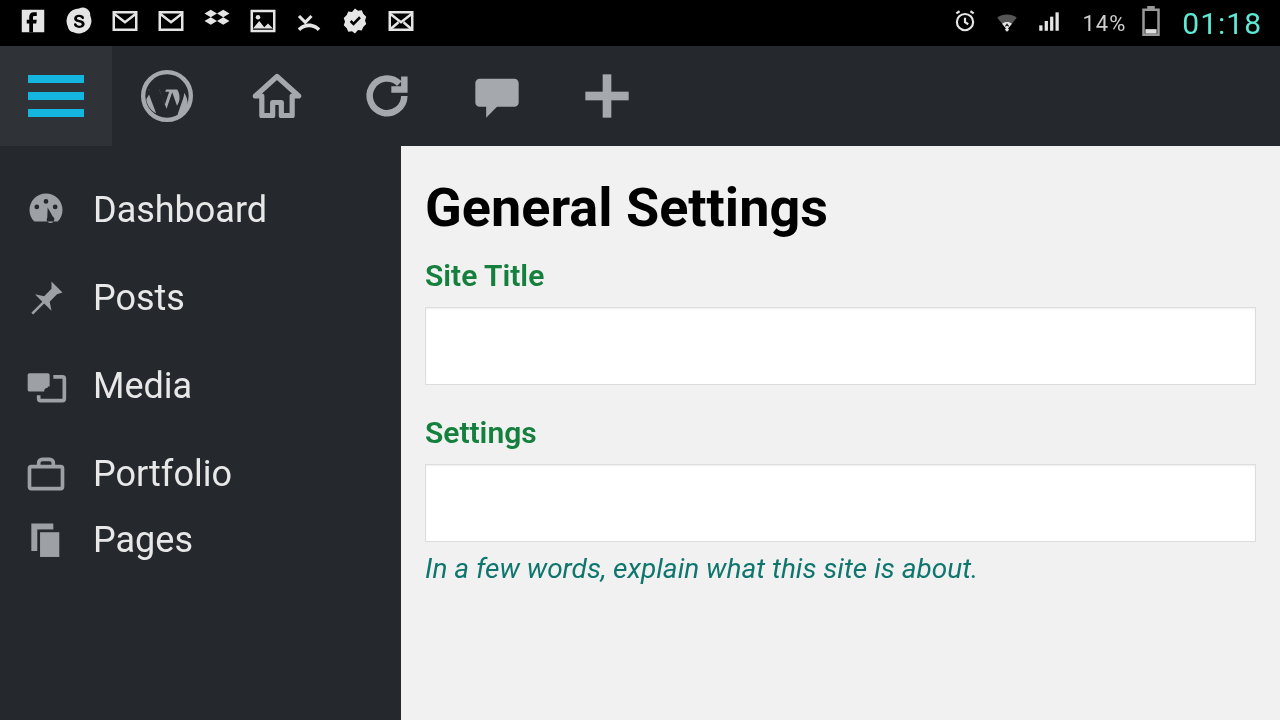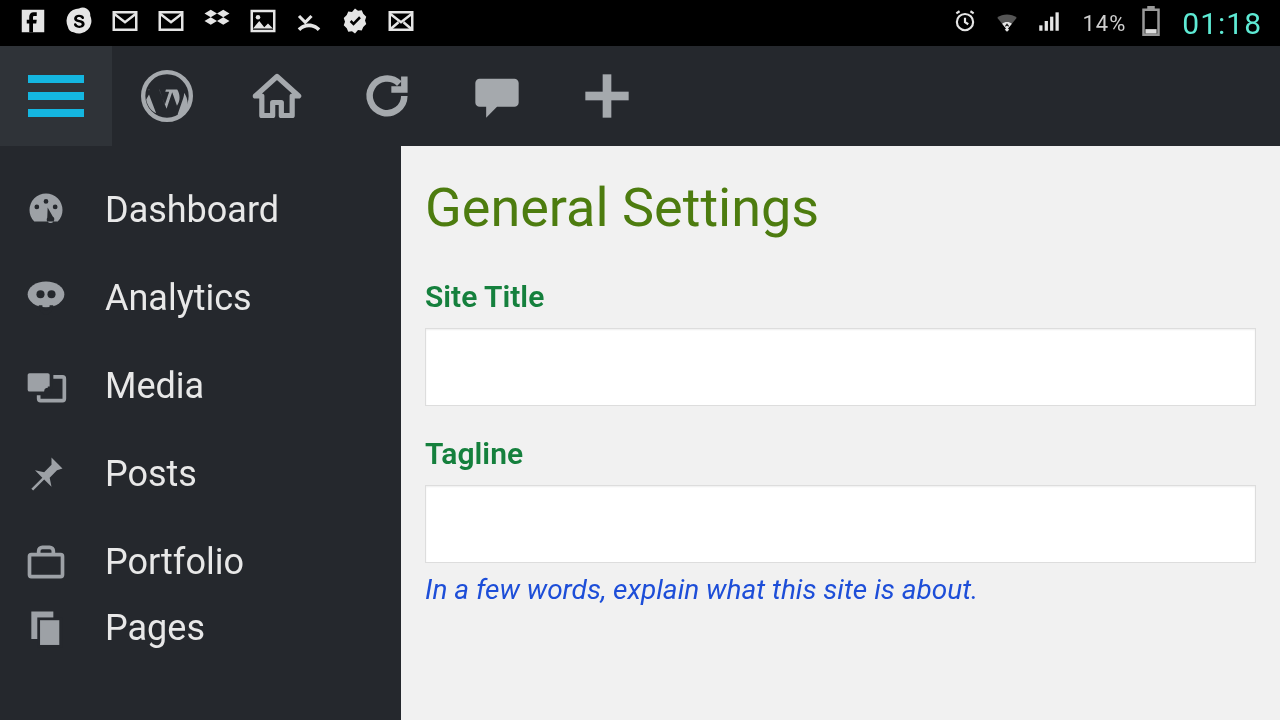--- a/index.html
+++ b/index.html
@@ -49,39 +49,39 @@
     height: calc(720px - 46px - 100px);
   }
   .sidebar {
     width: 401px;
     background: #25282d;
     padding-top: 20px;
   }
   .sidebar-item {
     display:flex;
     align-items:center;
-    gap: 37px;
+    gap: 25px;
     padding: 22px 18px 22px 24px;
     color:#e5e5e5;
     cursor:pointer;
   }
   .sidebar-item svg { width:44px; height:44px; fill:#9da1a6; flex:0 0 auto; }
   .sidebar-item span.label { font-size:36px; font-weight:400; color:#e8e8e8; }
 
   .content {
     flex:1;
     background:#f1f1f1;
     padding: 30px 24px 0 24px;
     overflow:hidden;
   }
   .content h1 {
     font-size: 54px;
-    font-weight: 400;
-    color:#4d7c0f;
-    margin-bottom: 40px;
+    font-weight: 700;
+    color:#000000;
+    margin-bottom: 19px;
   }
   .form-label {
     font-size: 30px;
     font-weight:600;
     color:#15803d;
     margin-bottom: 14px;
     display:block;
   }
   .form-input {
     width: 100%;
@@ -89,21 +89,21 @@
     background:#fff;
     border:1px solid #ddd;
     box-shadow: inset 0 1px 2px rgba(0,0,0,.07);
     padding: 0 12px;
     font-size: 26px;
   }
   .field { margin-bottom: 30px; }
   .description {
     font-size: 28px;
     font-style: italic;
-    color:#1d4ed8;
+    color:#0f766e;
     margin-top: 10px;
   }
 </style>
 </head>
 <body>
 
 <div class="status-bar">
   <div class="status-left">
     <span><svg viewBox="0 0 24 24">
           <path d="M3 3h18v18H3z" fill="#e5e5e5"></path>
@@ -210,47 +210,38 @@
 <div class="workspace">
   <div class="sidebar">
 
     <div class="sidebar-item">
       <svg viewBox="0 0 24 24">
           <path d="M12 3a9 9 0 0 0-9 9 8.9 8.9 0 0 0 2.6 6.3h12.8A8.9 8.9 0 0 0 21 12a9 9 0 0 0-9-9zm0 3a1.3 1.3 0 1 1 0 2.6A1.3 1.3 0 0 1 12 6zM7 9a1.3 1.3 0 1 1 0 2.6A1.3 1.3 0 0 1 7 9zm10 0a1.3 1.3 0 1 1 0 2.6A1.3 1.3 0 0 1 17 9zm-4.1 1.6l2.8 4.9a2 2 0 1 1-3 .6l.2-5.5z"></path>
         </svg>
       <span class="label">Dashboard</span>
     </div>
 
-    <div class="sidebar-item">
-      <svg viewBox="0 0 24 24">
-          <ellipse cx="12" cy="10" rx="10" ry="7"></ellipse>
-          <path d="M9 16c0 2 1.3 4 3 4s3-2 3-4" fill="none" stroke="#25282d" stroke-width="2"></path>
-          <circle cx="9" cy="10" r="2.2" fill="#25282d"></circle>
-          <circle cx="15" cy="10" r="2.2" fill="#25282d"></circle>
-        </svg>
-      <span class="label">Analytics</span>
+
+    <div class="sidebar-item">
+      <svg viewBox="0 0 24 24">
+          <path d="M15 3l6 6-3 1-4 4 1 5-4-4-6 6-1-1 6-6-4-4 5 1 4-4 0-4z"></path>
+        </svg>
+      <span class="label">Posts</span>
     </div>
 
     <div class="sidebar-item">
       <svg viewBox="0 0 24 24">
           <rect x="2" y="5" width="12" height="10" rx="1"></rect>
           <path d="M16 7h5a1 1 0 0 1 1 1v11a1 1 0 0 1-1 1H9a1 1 0 0 1-1-1v-2" fill="none" stroke="#9da1a6" stroke-width="2"></path>
           <circle cx="13" cy="15" r="2" fill="#25282d"></circle>
           <path d="M13 13l2 0 0-4" fill="none" stroke="#25282d" stroke-width="1.5"></path>
         </svg>
       <span class="label">Media</span>
     </div>
 
-    <div class="sidebar-item">
-      <svg viewBox="0 0 24 24">
-          <path d="M15 3l6 6-3 1-4 4 1 5-4-4-6 6-1-1 6-6-4-4 5 1 4-4 0-4z"></path>
-        </svg>
-      <span class="label">Posts</span>
-    </div>
-
     <div class="sidebar-item" style="padding-bottom:0">
       <svg viewBox="0 0 24 24">
           <rect x="3" y="8" width="18" height="12" rx="1" fill="none" stroke="#9da1a6" stroke-width="2"></rect>
           <path d="M8 8V6a2 2 0 0 1 2-2h4a2 2 0 0 1 2 2v2" fill="none" stroke="#9da1a6" stroke-width="2"></path>
         </svg>
       <span class="label">Portfolio</span>
     </div>
 
     <div class="sidebar-item">
       <svg viewBox="0 0 24 24">
@@ -264,19 +255,19 @@
 
   <div class="content">
     <h1>General Settings</h1>
 
     <div class="field">
       <label class="form-label">Site Title</label>
       <input class="form-input" type="text" value="" style="">
     </div>
 
     <div class="field">
-      <label class="form-label">Tagline</label>
+      <label class="form-label">Settings</label>
       <input class="form-input" type="text" value="" style="">
       <p class="description">In a few words, explain what this site is about.</p>
     </div>
 
   </div>
 </div>
 
 </body></html>

